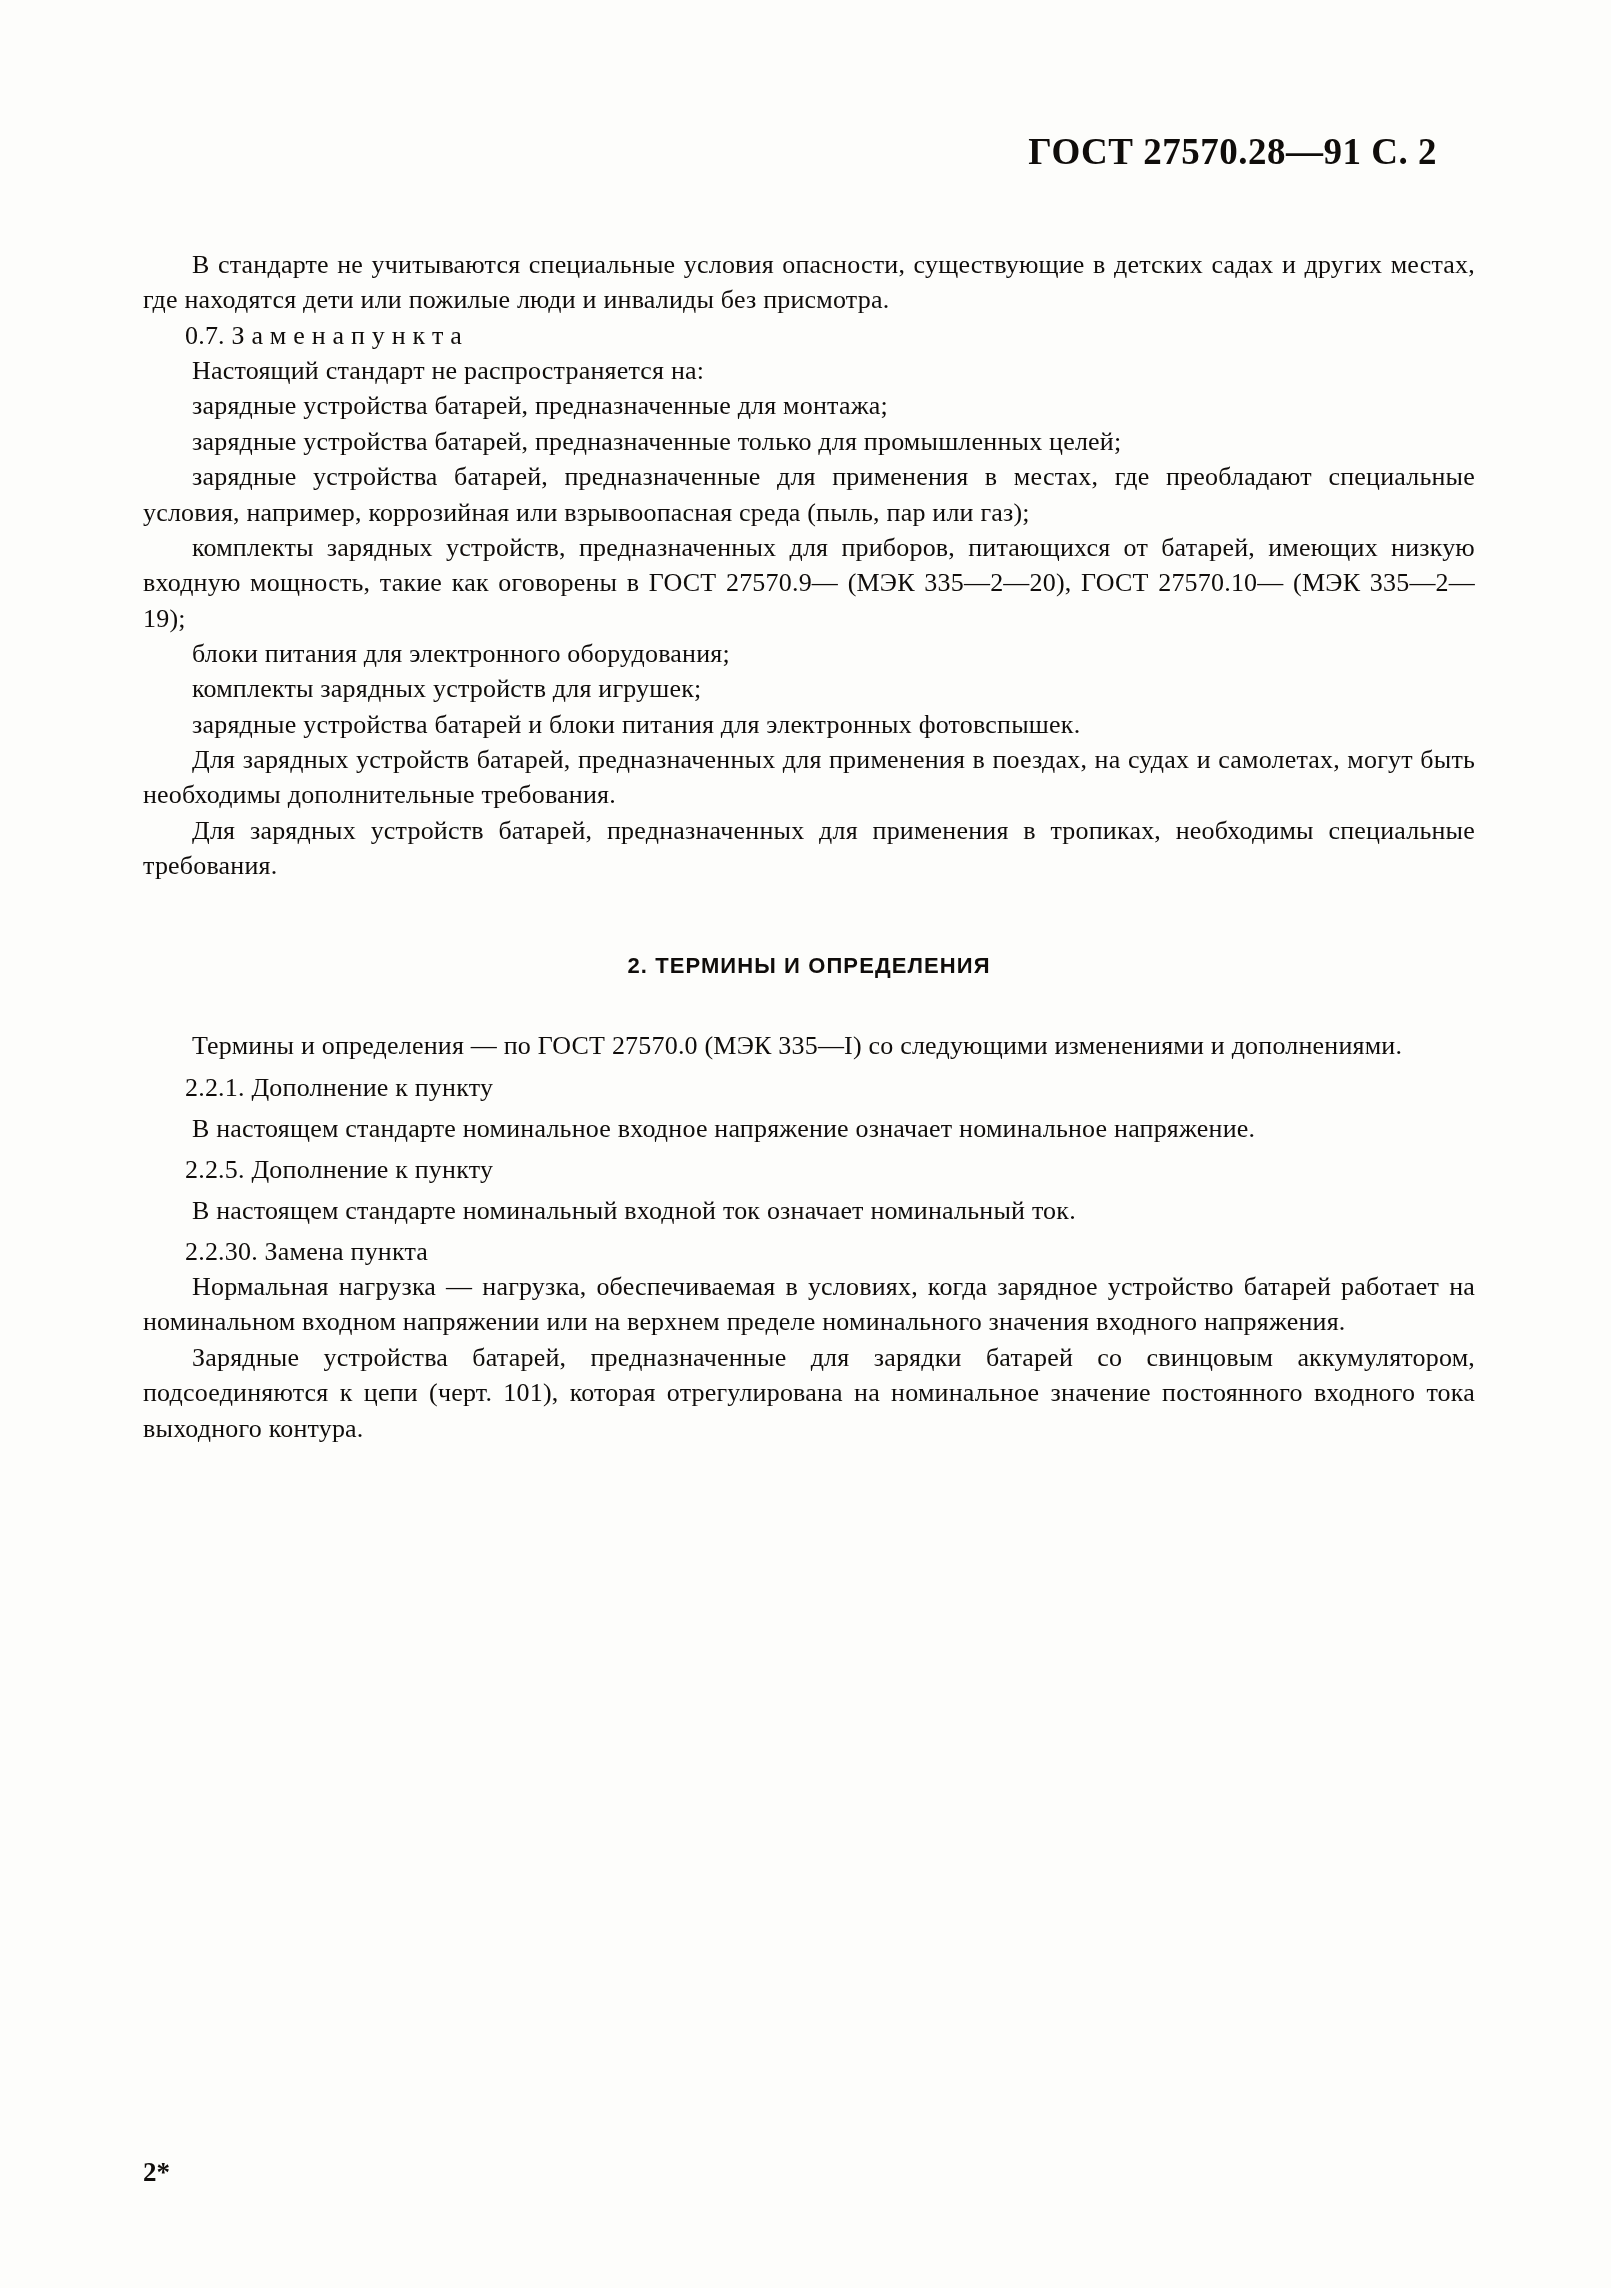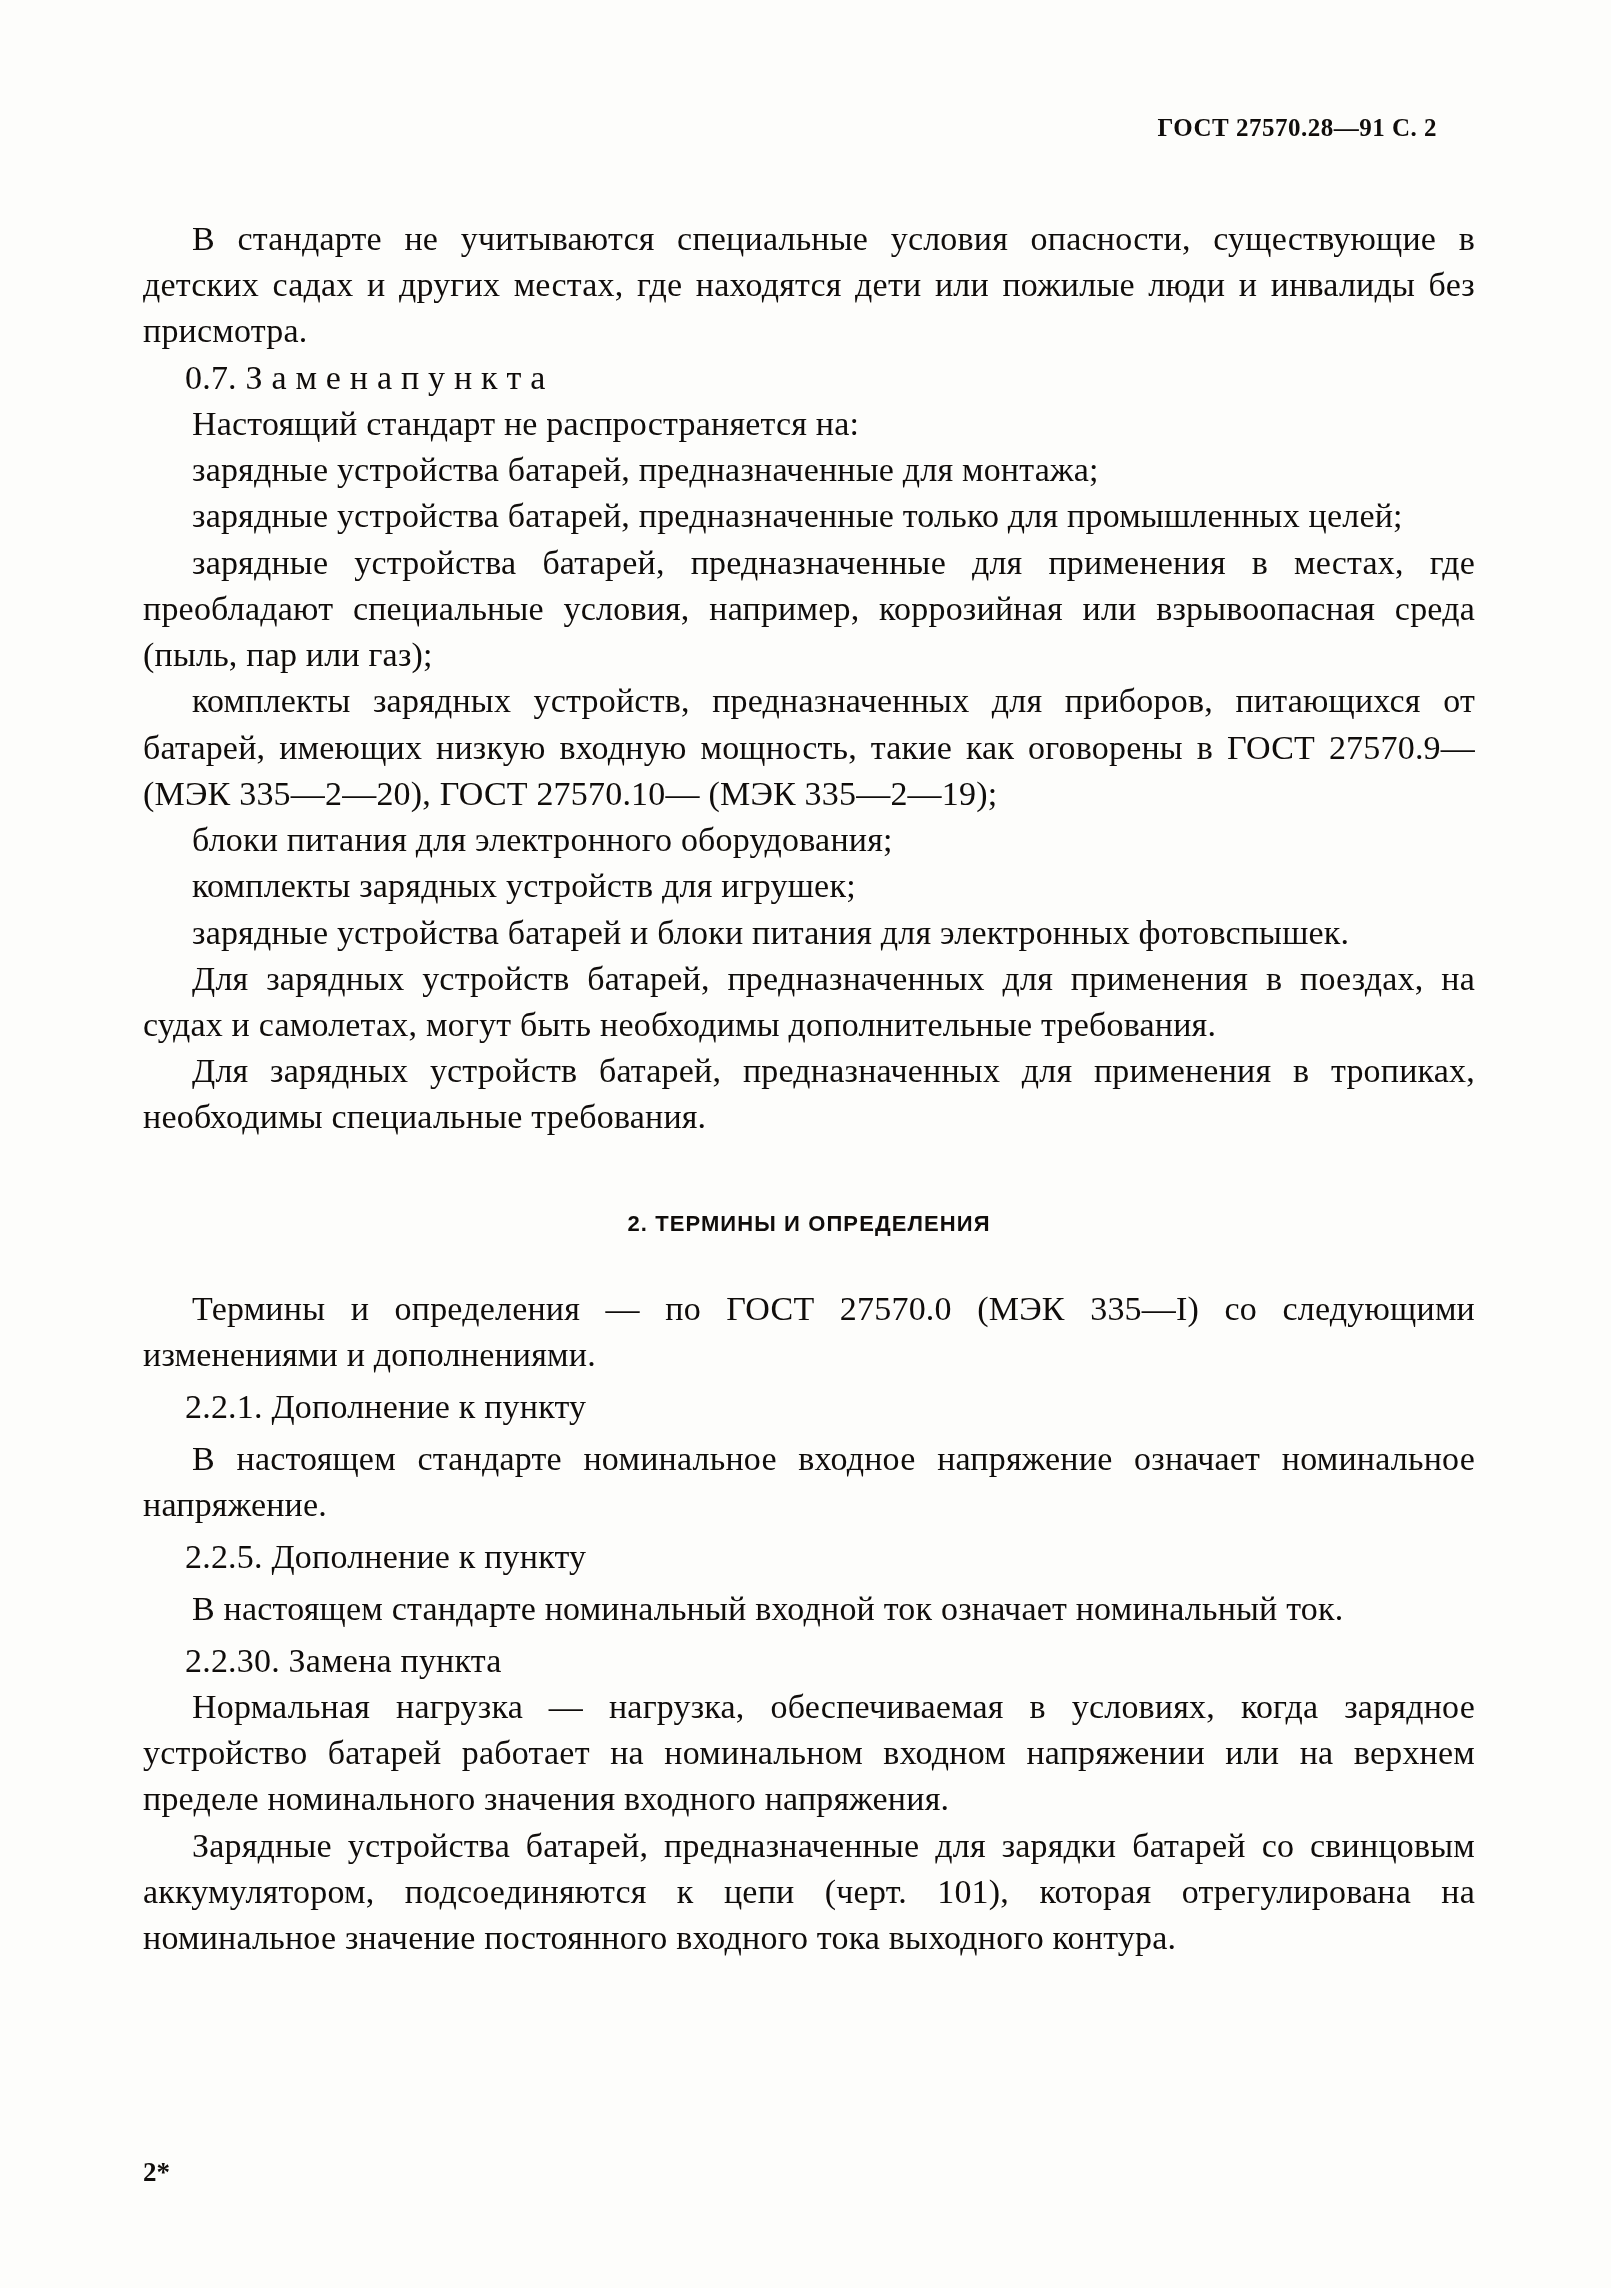--- a/index.html
+++ b/index.html
@@ -25,30 +25,30 @@
     left: 143px;
     top: 114px;
     width: 1332px;
   }
 
   
   .doc-header {
     text-align: right;
     font-family: "Liberation Serif", "DejaVu Serif", serif;
     font-weight: bold;
-    font-size: 25px;
+    font-size: 37px;
     letter-spacing: 0.5px;
-    margin: 0 0 74px 0;
+    margin: 16px 0 74px 0;
     padding-right: 38px;
   }
 
   
   p {
     margin: 0;
-    font-size: 34px;
+    font-size: 26px;
     line-height: 1.36;
     text-align: justify;
     text-justify: inter-word;
     letter-spacing: 0.2px;
   }
   p.indent {
     text-indent: 49px;
   }
   p.indent-small {
     text-indent: 42px;

